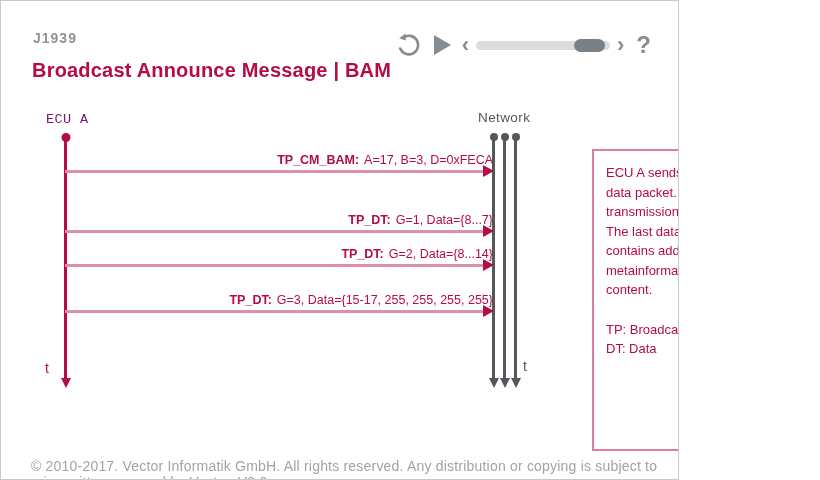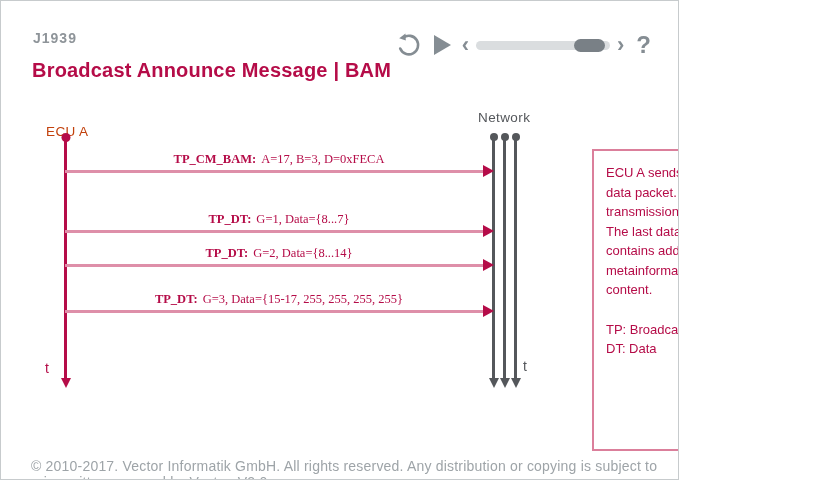--- a/index.html
+++ b/index.html
@@ -34,21 +34,21 @@
     background:#dadddf; margin:0 4px;
   }
   .slider-thumb {
     position:absolute; top:-2px; left:98px; width:31px; height:13px;
     border-radius:7px; background:#798086;
   }
   .help { font-size:24px; font-weight:bold; margin-left:9px; color:#858d93; }
 
   
   .actor-label { position:absolute; font-size:13.5px; letter-spacing:0.4px; }
-  .actor-ecu   { top:123px; left:45px; color:#c2410c; }
+  .actor-ecu   { top:111px; left:45px; color:#701a75;font-family:Liberation Mono, monospace; }
   .actor-net   { top:109px; left:477px; color:#54575b; }
 
   .lifeline { position:absolute; top:138px; height:240px; }
   .lifeline .dot {
     position:absolute; top:-6px; left:50%; transform:translateX(-50%);
     width:9px; height:9px; border-radius:50%;
   }
   .lifeline .head-down {
     position:absolute; bottom:-9px; left:50%; transform:translateX(-50%);
     width:0; height:0;
@@ -69,22 +69,22 @@
   .msg { position:absolute; left:64px; width:428px; height:3px; }
   .msg .shaft {
     position:absolute; left:0; right:8px; top:0; height:3px; background:#de8fa9;
   }
   .msg .head {
     position:absolute; right:-1px; top:-5px; width:0; height:0;
     border-left:11px solid #b50c48;
     border-top:6px solid transparent; border-bottom:6px solid transparent;
   }
   .msg .label {
-    position:absolute; bottom:6px; left:0; width:100%; text-align:center;
-    font-size:12.5px; color:#b50c48; white-space:nowrap;font-family:Liberation Serif, serif;
+    position:absolute; bottom:6px; left:0; width:100%; text-align:right;
+    font-size:12.5px; color:#b50c48; white-space:nowrap;
   }
   .msg .label b { font-weight:bold; margin-right:5px; }
   .msg1 { top:169px; } .msg2 { top:229px; } .msg3 { top:263px; } .msg4 { top:309px; }
 
   
   .info-panel {
     position:absolute; left:562px; top:148px; width:220px; height:302px;
     border:2px solid #db7f9b; background:#ffffff;
     padding:12px 12px 12px 12px;
     color:#b50c48; font-size:13px; line-height:1.5;margin-left:29px;

